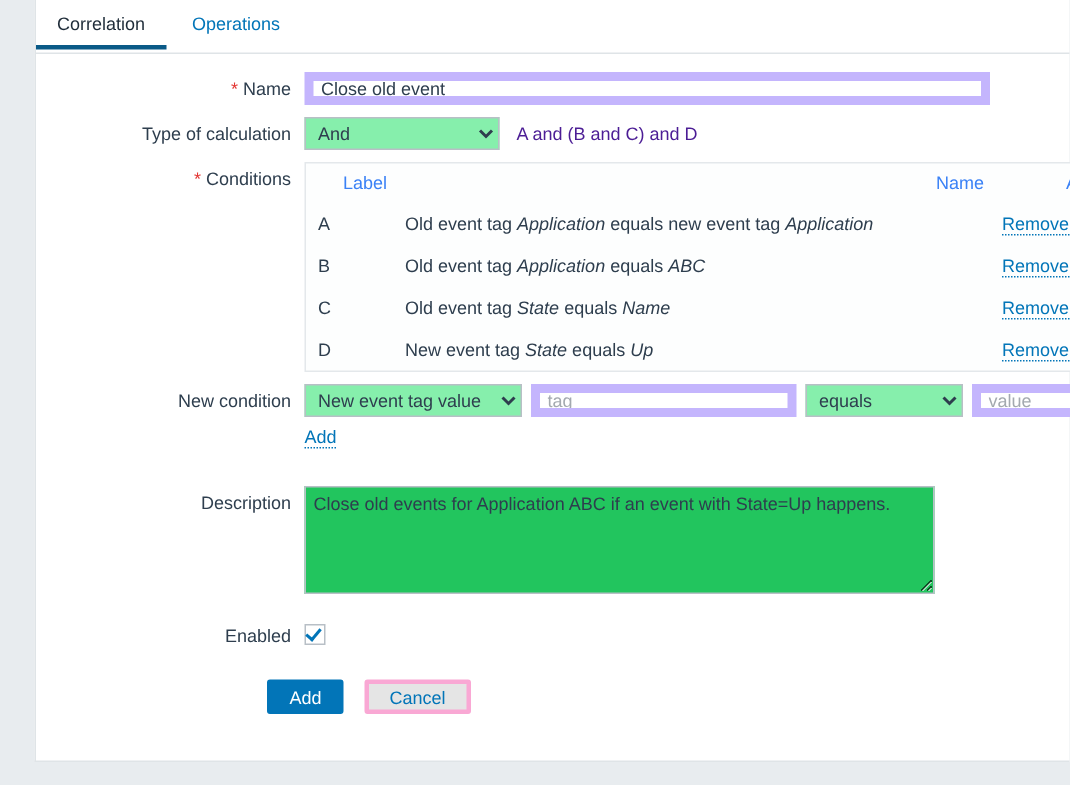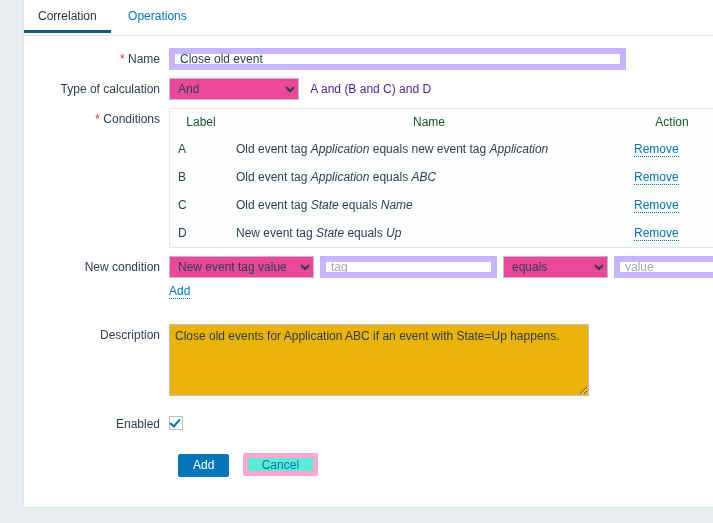--- a/index.html
+++ b/index.html
@@ -63,20 +63,21 @@
   }
 
   
   #form {
     padding-top: 12px;
   }
   .row {
     display: flex;
     align-items: flex-start;
     margin-bottom: 8px;
+    padding-left: 34px;
   }
   .lbl {
     width: 145px;
     min-width: 145px;
     text-align: right;
     padding-right: 9px;
     font-size: 12px;
     line-height: 22px;
     color: #2e3e4e;
     box-sizing: border-box;
@@ -106,21 +107,21 @@
     color: #a3a9af;
   }
   #name-input { width: 457px; }
 
   select.sel {
     font-family: "Liberation Sans", sans-serif;
     font-size: 12px;
     color: #2e3e4e;
     height: 22px;
     border: 1px solid #b8bfc6;
-    background: #ec4899;
+    background: #86efac;
     box-sizing: border-box;
     padding: 1px 2px 1px 4px;
   }
   #calc-select { width: 130px; }
   .calc-expr {
     display: inline-block;
     margin-left: 8px;
     font-size: 12px;
     line-height: 22px;
     vertical-align: top;
@@ -134,23 +135,23 @@
     width: 546px;
     box-sizing: border-box;
     padding: 0;
   }
   table.cond {
     width: 100%;
     border-collapse: collapse;
     font-size: 12px;
   }
   table.cond th {
-    text-align: center;
+    text-align: right;
     font-weight: normal;
-    color: #14532d;
+    color: #3b82f6;
     padding: 6px 4px 6px 8px;
     font-size: 12px;
     margin-top: 16px;
   }
   table.cond td {
     padding: 7px 4px 7px 8px;
     color: #2e3e4e;
     vertical-align: top;
   }
   .c-label { width: 46px; }
@@ -179,21 +180,21 @@
 
   
   textarea.ta {
     font-family: "Liberation Sans", sans-serif;
     font-size: 12px;
     color: #2e3e4e;
     width: 420px;
     height: 72px;
     padding: 4px 5px;
     border: 1px solid #b8bfc6;
-    background: #eab308;
+    background: #22c55e;
     box-sizing: border-box;
     resize: both;
     line-height: 15px;
     overflow: hidden;
   }
 
   
   .cbwrap { line-height: 22px; }
   input.cb {
     -webkit-appearance: none;
@@ -232,22 +233,22 @@
     border-radius: 2px;
     cursor: pointer;
     box-sizing: border-box;
   }
   button.primary {
     background: #0275b8;
     border: 1px solid #0275b8;
     color: #fff;
   }
   button.secondary {
-    background: #5eead4;
-    border: 5px solid #f9a8d4;
+    background: #e5e5e5;
+    border: 3px solid #f9a8d4;
     color: #0275b8;
     margin-left: 10px;
   }
 </style>
 </head>
 <body>
 
 <div id="page">
 
   <div id="tabs">

